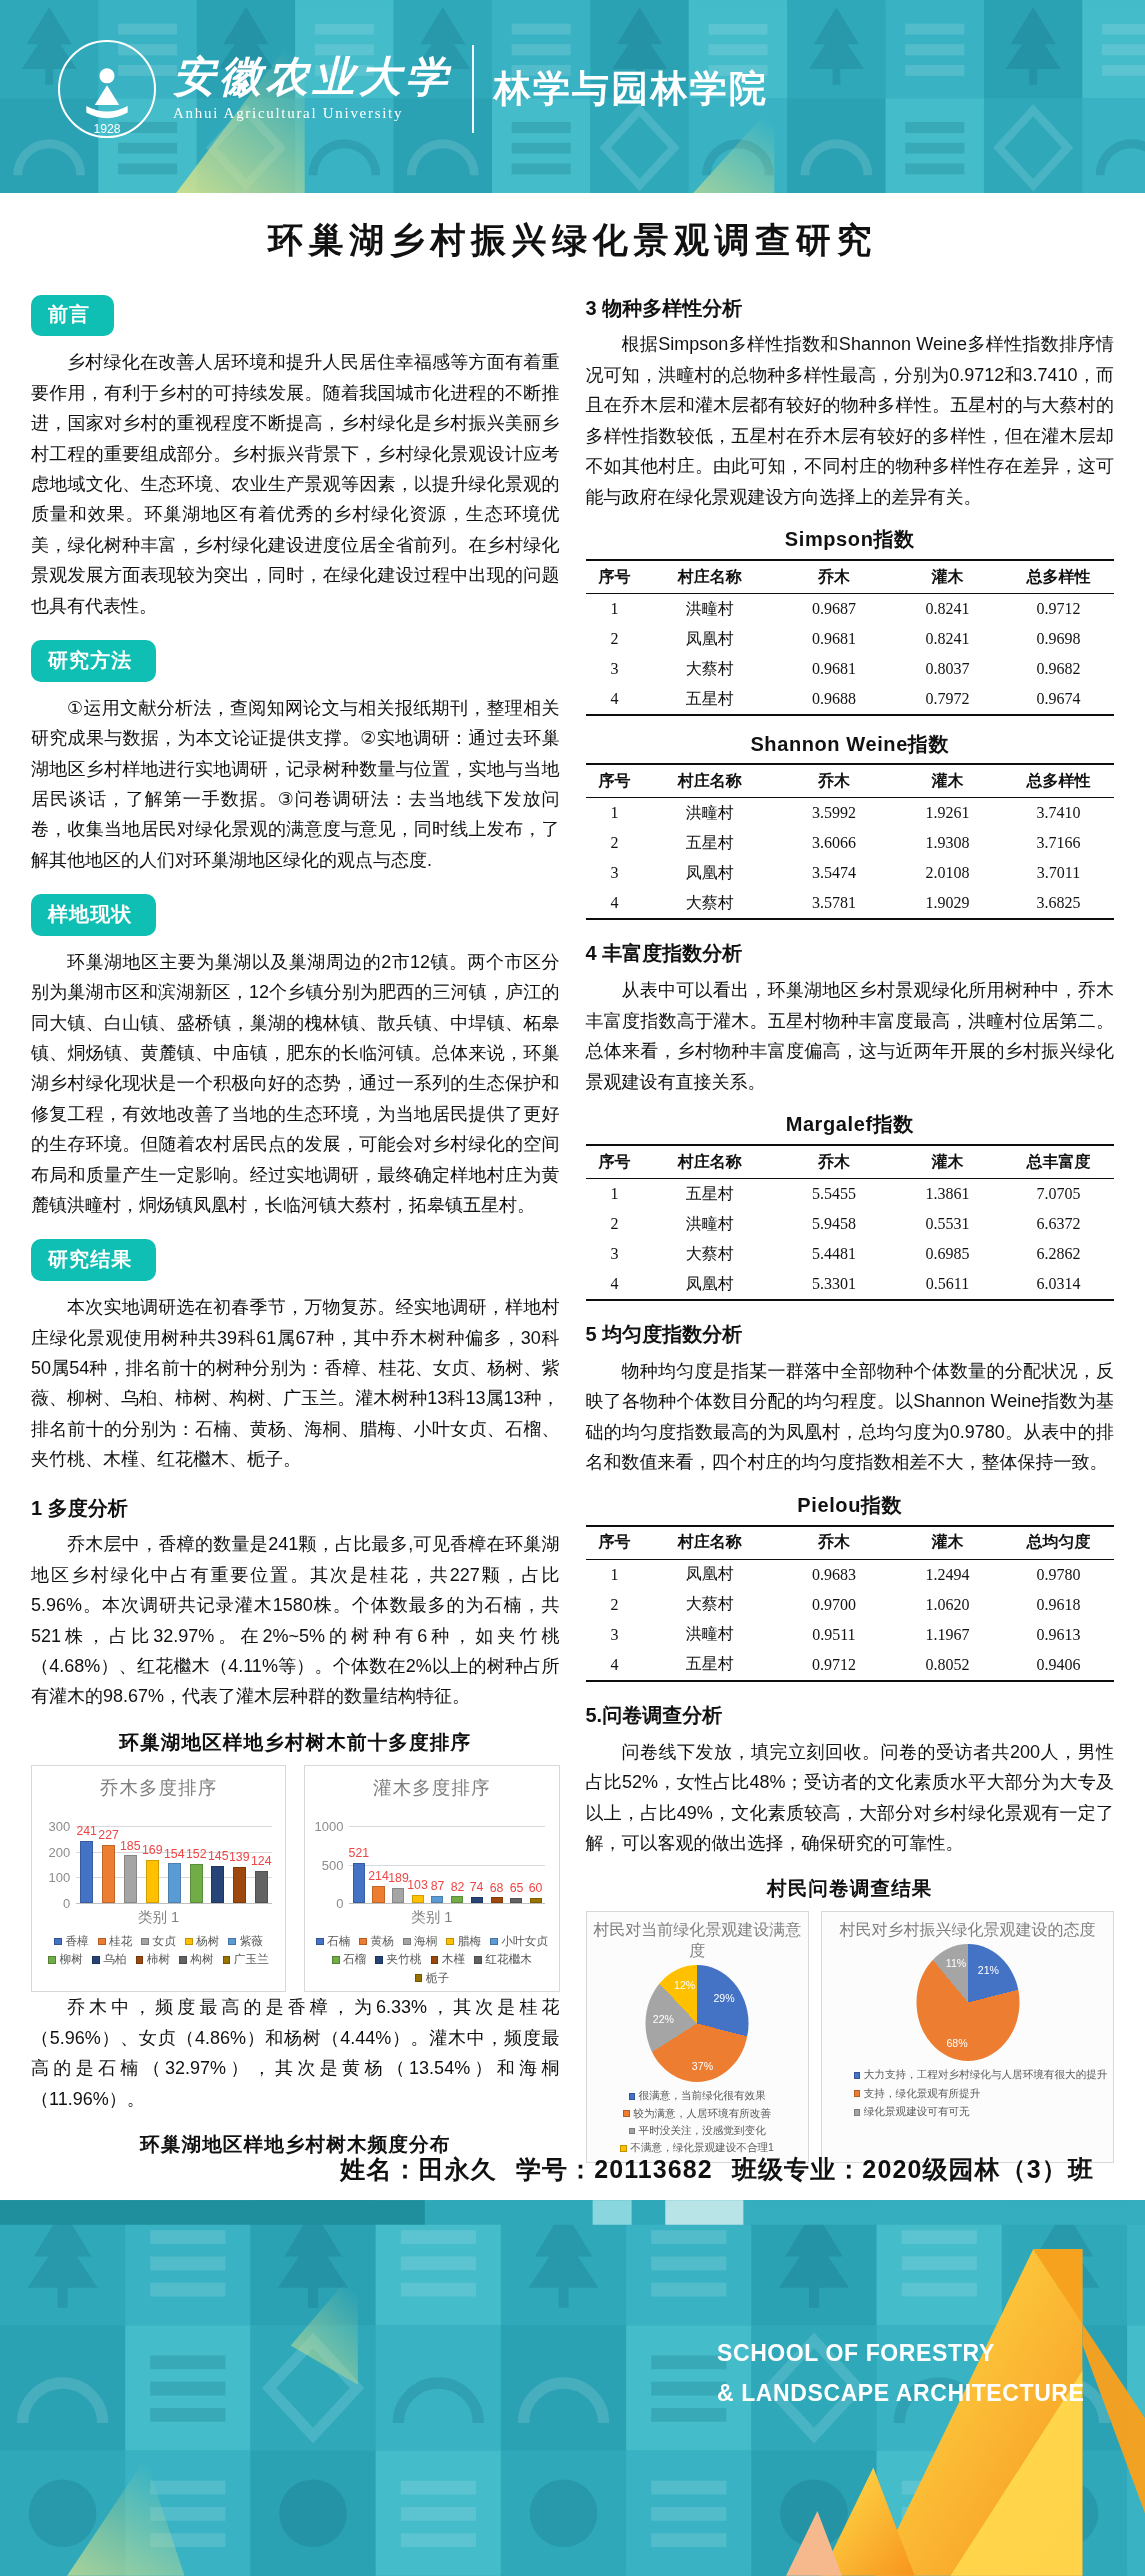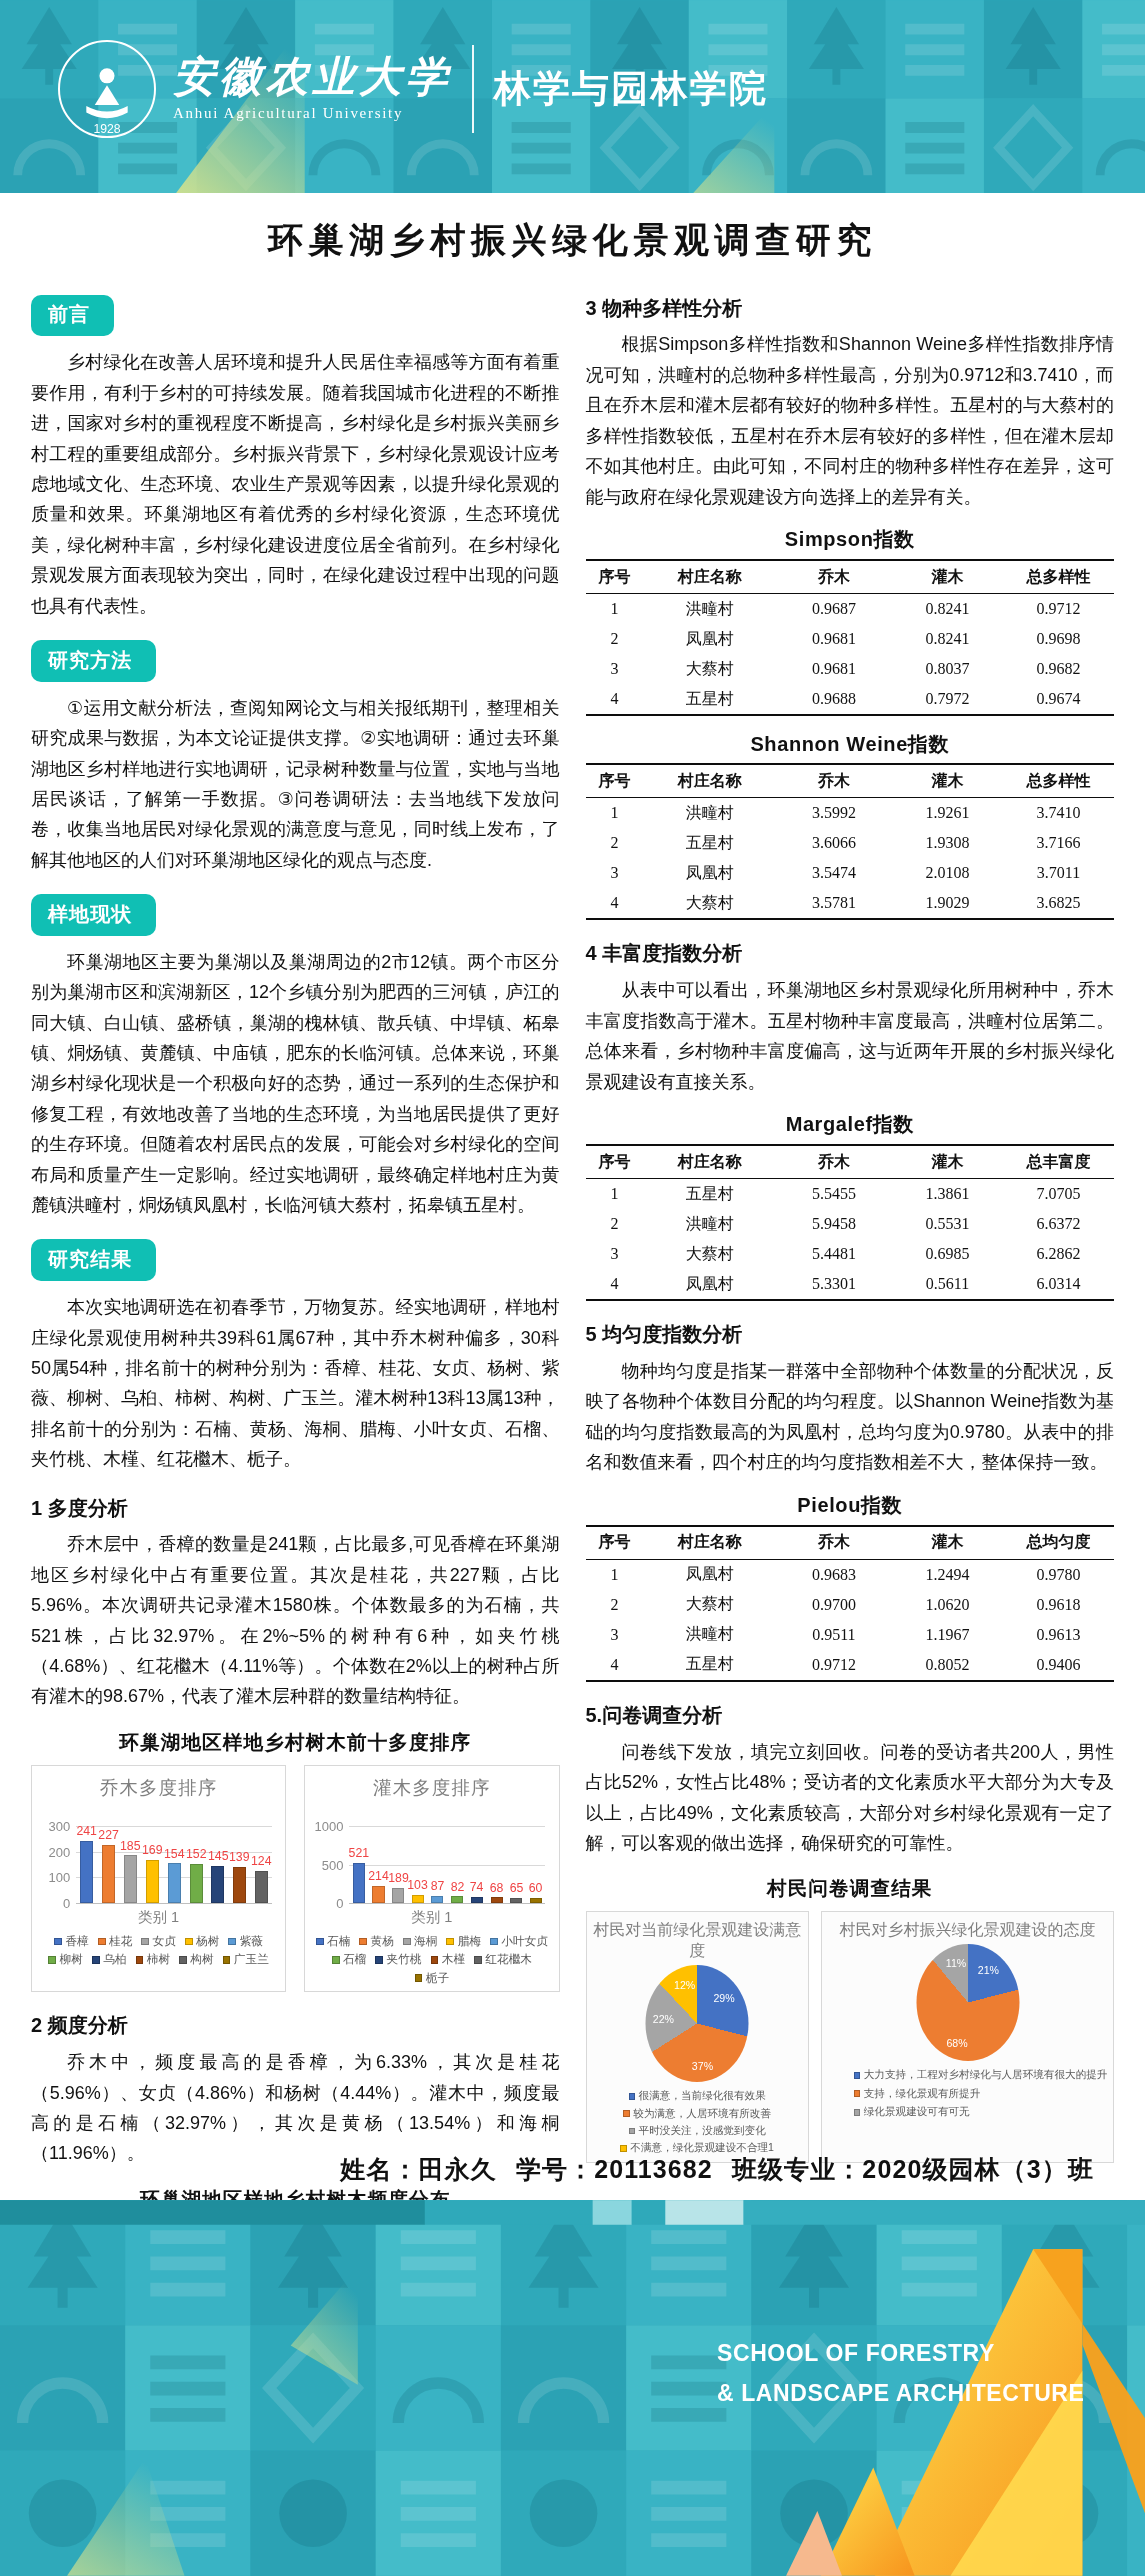--- a/index.html
+++ b/index.html
@@ -348,21 +348,20 @@
                   <span>红花檵木</span>
                 </div>
                 <div class="legend-item">
                   <span class="legend-sq" style="background: rgb(153, 115, 0);"></span>
                   <span>栀子</span>
                 </div>
               </div>
             </div>
         </div>
 
-        <div class="sub-heading">2 频度分析</div>
         <p class="para">乔木中，频度最高的是香樟，为6.33%，其次是桂花（5.96%）、女贞（4.86%）和杨树（4.44%）。灌木中，频度最高的是石楠（32.97%），其次是黄杨（13.54%）和海桐（11.96%）。</p>
 
         <div class="group-caption">环巢湖地区样地乡村树木频度分布</div>
         
       </div>
 
       <div class="col">
         <div class="sub-heading" style="margin-top:2.2px;">3 物种多样性分析</div>
         <p class="para">根据Simpson多样性指数和Shannon Weine多样性指数排序情况可知，洪疃村的总物种多样性最高，分别为0.9712和3.7410，而且在乔木层和灌木层都有较好的物种多样性。五星村的与大蔡村的多样性指数较低，五星村在乔木层有较好的多样性，但在灌木层却不如其他村庄。由此可知，不同村庄的物种多样性存在差异，这可能与政府在绿化景观建设方向选择上的差异有关。</p>
 

